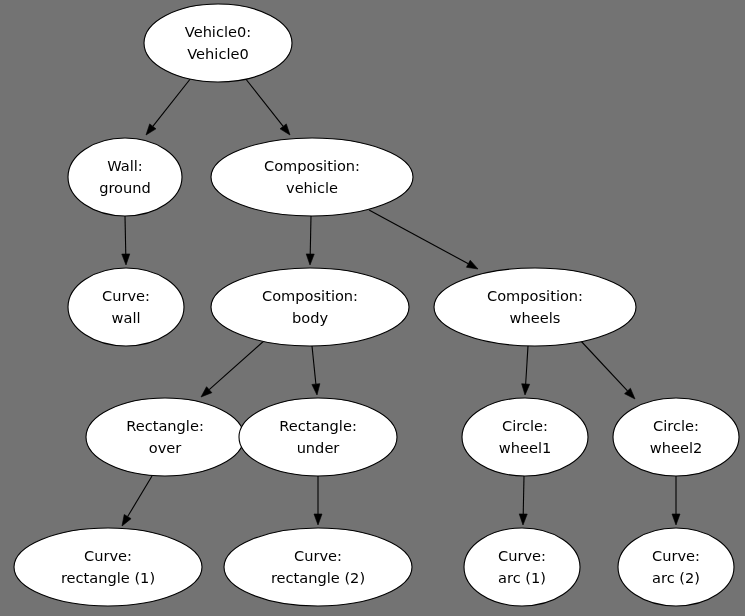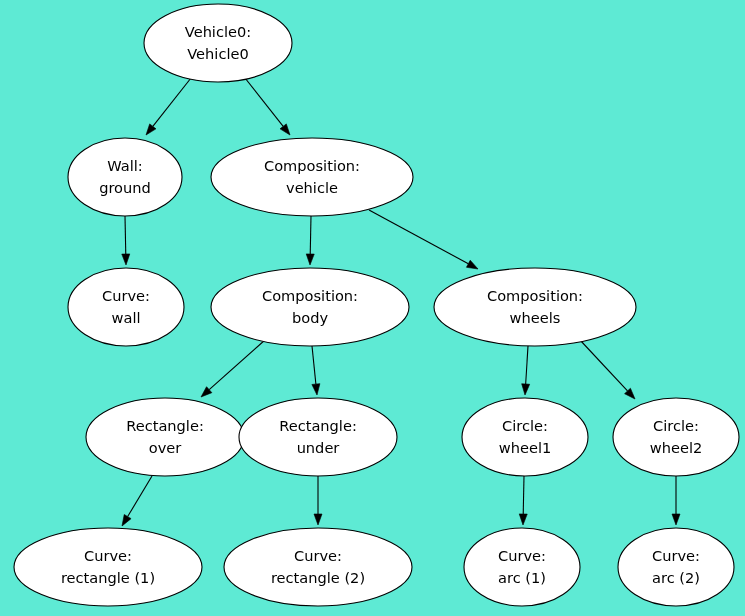--- a/index.html
+++ b/index.html
@@ -7,21 +7,21 @@
     padding: 0;
     background: #ffffff;
   }
   body {
     font-family: "DejaVu Sans", sans-serif;
   }
   #graph-canvas {
     position: relative;
     width: 745px;
     height: 616px;
-    background: #5eead4;
+    background: #737373;
     overflow: hidden;
   }
   #graph-svg {
     position: absolute;
     top: 0;
     left: 0;
     width: 745px;
     height: 616px;
   }
   .node-ellipse {

